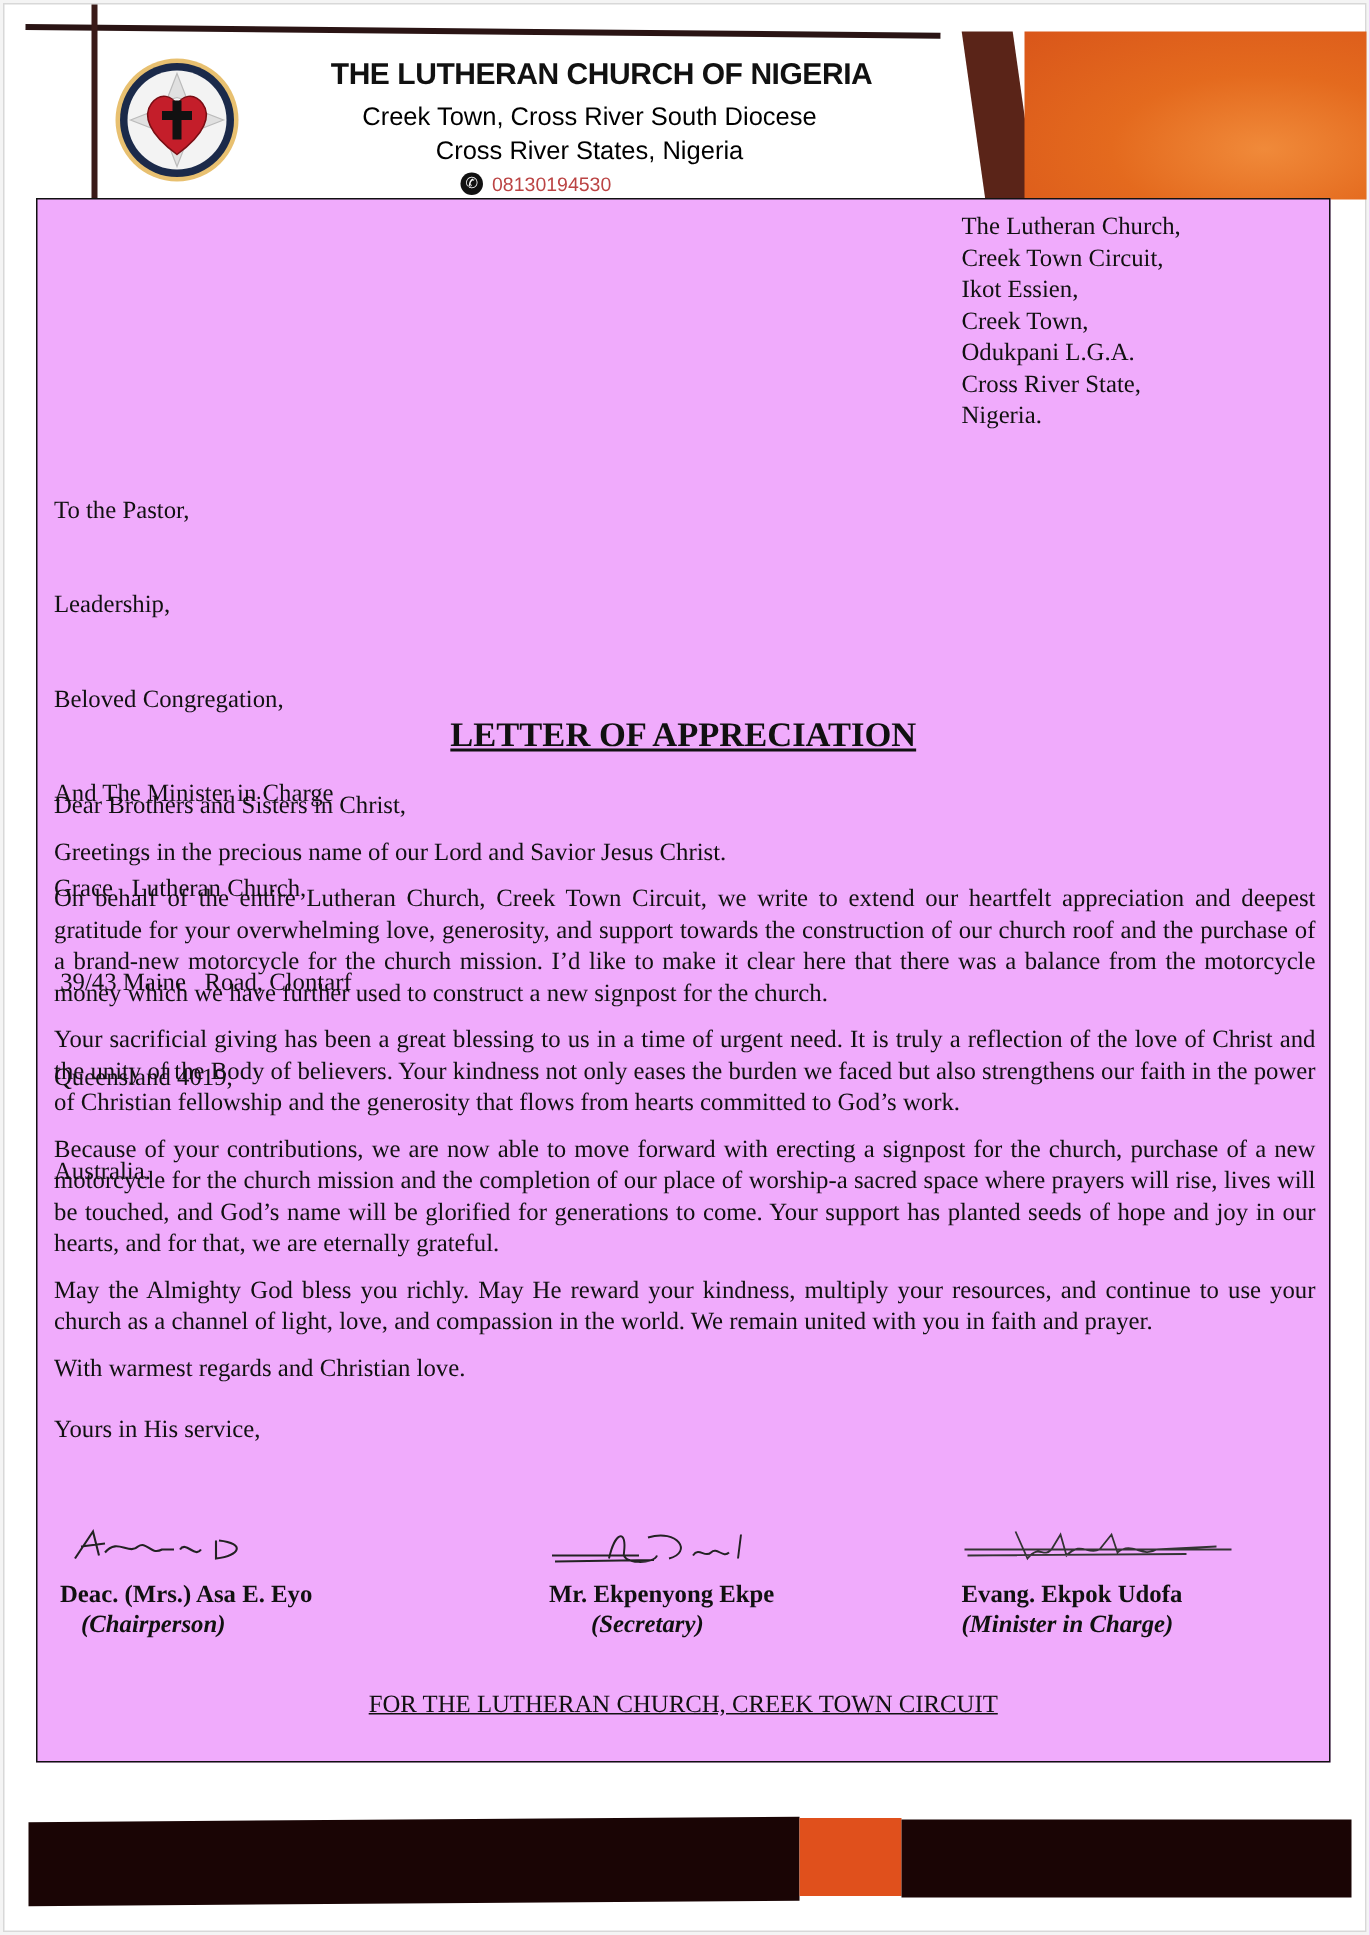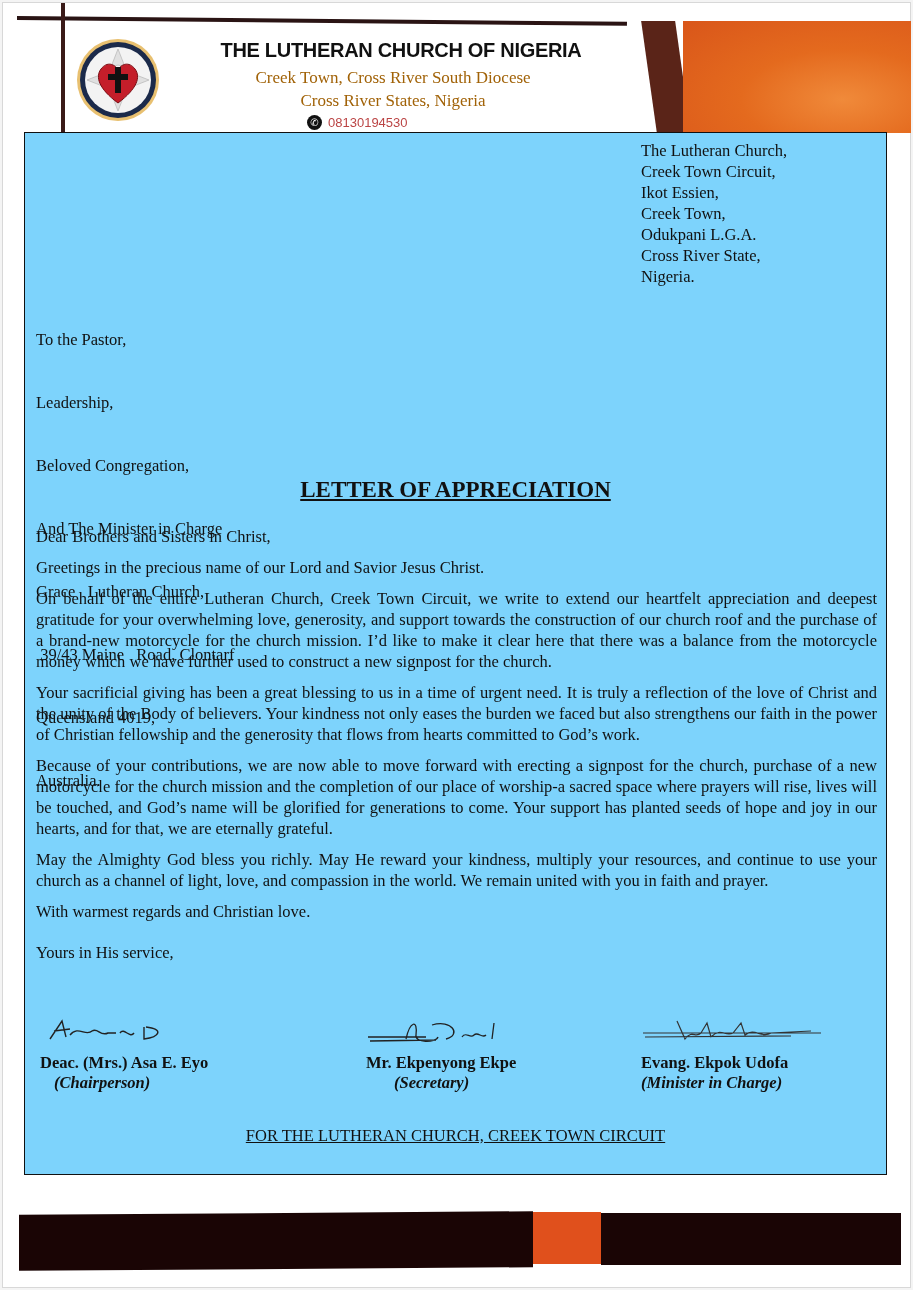--- a/index.html
+++ b/index.html
@@ -30,36 +30,36 @@
     .logo {
       position: absolute; left: 72px; top: 34px; width: 86px; height: 86px;
     }
     .lh-title {
       position: absolute; left: 168px; top: 36px; width: 460px; text-align: center;
       font-family: "Liberation Sans", "DejaVu Sans", sans-serif; font-weight: bold;
       font-size: 20px; letter-spacing: -0.3px; color: #111;
     }
     .lh-sub {
       position: absolute; left: 160px; width: 460px; text-align: center;
-      font-family: Liberation Serif, serif; font-size: 17px; color: #a16207;
+      font-family: Liberation Sans, sans-serif; font-size: 17px; color: #000000;
     }
     .lh-sub1 { top: 65px; }
     .lh-sub2 { top: 88px; }
     .lh-phone {
       position: absolute; left: 304px; top: 112px; display: flex; align-items: center; gap: 6px;
       font-family: "Liberation Sans", "DejaVu Sans", sans-serif; font-size: 13px; color: #b44;
     }
     .phone-icon {
       width: 15px; height: 15px; border-radius: 50%; background: #111; color: #fff;
       font-size: 10px; line-height: 15px; text-align: center;
     }
     
     .frame {
       position: absolute; left: 21px; top: 129px; width: 863px; height: 1043px;
-      border: 1.5px solid #111; background: #7dd3fc; box-sizing: border-box;
+      border: 1.5px solid #111; background: #f0abfc; box-sizing: border-box;
     }
     .sender {
       position: absolute; left: 616px; top: 7px; font-size: 16.5px; line-height: 21px;
     }
     .recipient {
       position: absolute; left: 11px; top: 154px; font-size: 16.5px; line-height: 21px; white-space: pre;
     }
     .line { display: block; }
     .heading {
       position: absolute; left: 0; width: 100%; top: 344px; text-align: center;

